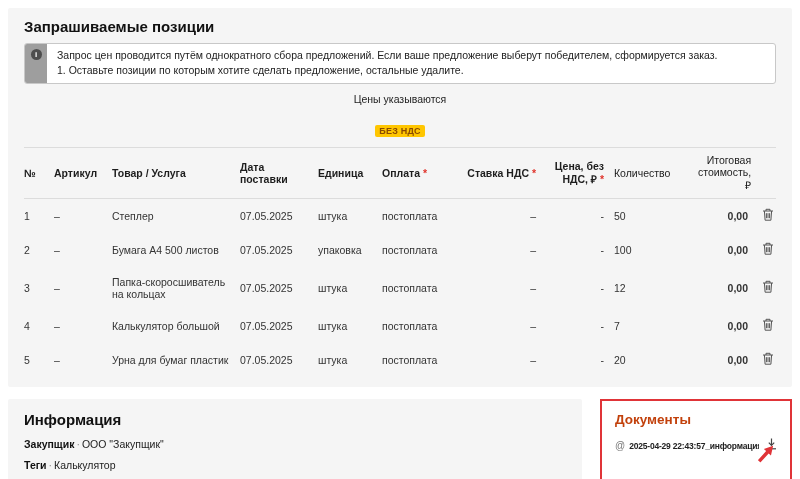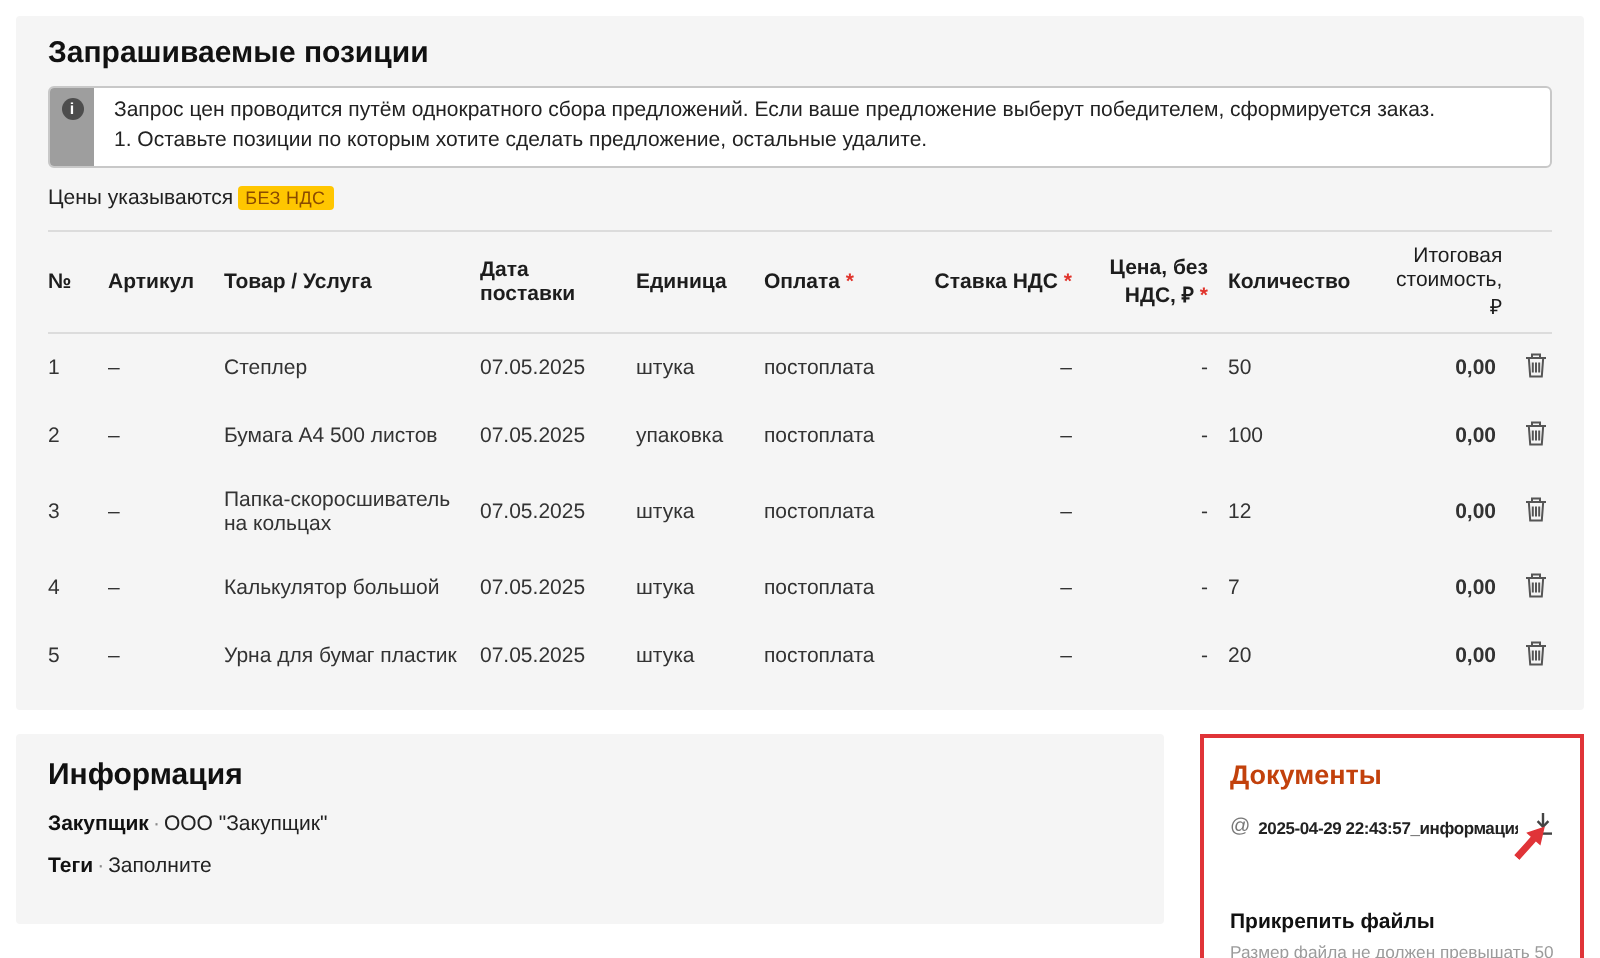--- a/index.html
+++ b/index.html
@@ -15,30 +15,30 @@
   .card{background:var(--card);border-radius:2px;}
 
   
   .positions{padding:6px 16px 10px;margin-bottom:12px;}
   .positions h1{font-size:15px;margin:4px 0 8px;color:#111;}
   .notice{display:flex;background:#fff;border:1px solid #c8c8c8;border-radius:3px;overflow:hidden;}
   .notice-bar{width:22px;flex:0 0 22px;background:#9e9e9e;display:flex;justify-content:center;align-items:flex-start;padding-top:5px;}
   .info-icon{width:11px;height:11px;border-radius:50%;background:#4d4d4d;color:#fff;font-size:8px;font-weight:bold;display:flex;align-items:center;justify-content:center;}
   .notice-text{padding:4px 10px 5px;font-size:10.5px;line-height:1.45;color:#222;}
   .notice-text p{margin:0;}
-  .prices-line{margin:9px 0 10px;font-size:10.5px;display:flex;align-items:center;gap:2px;color:#222;}
-  .vat-badge{background:var(--badge-bg);color:var(--badge-tx);font-weight:normal;font-size:9px;padding:1px 4px;border-radius:2px;letter-spacing:.2px;}
+  .prices-line{margin:9px 12px 10px;font-size:10.5px;display:flex;align-items:center;gap:20px;color:#222;flex-direction:column;}
+  .vat-badge{background:var(--badge-bg);color:var(--badge-tx);font-weight:bold;font-size:9px;padding:1px 4px;border-radius:2px;letter-spacing:.2px;}
 
   .tbl-head,.row{display:grid;grid-template-columns:26px 54px 124px 74px 60px 70px 80px 64px 86px 1fr 24px;column-gap:4px;align-items:center;}
   .tbl-head{border-top:1px solid #dcdcdc;border-bottom:1px solid #dcdcdc;padding:6px 0;font-size:10.5px;font-weight:bold;color:#1d1d1d;}
   .req{color:var(--req);}
   .row{padding:9px 0;font-size:10.5px;color:#333;}
   .c-price,.c-vat,.c-total,.h-right{text-align:right;}
   .c-qty{padding-left:6px;font-weight:normal;}
-  .hcell.c-qty{font-weight:bold;}
+  .hcell.c-qty{font-weight:normal;}
   .c-total{font-weight:bold;}
   .tbl-head .c-total{font-weight:normal;}
   .c-del{display:flex;justify-content:flex-end;padding-right:2px;}
   .del-btn{background:none;border:none;padding:0;cursor:pointer;display:flex;align-items:center;}
 
   
   .bottom-row{display:flex;gap:18px;align-items:flex-start;}
   .info-card{flex:1;padding:10px 16px 14px;}
   .info-card h2{font-size:15px;margin:2px 0 10px;color:#111;}
   .info-card p{margin:0 0 9px;font-size:10.5px;color:#222;}
@@ -209,21 +209,21 @@
   </section>
 
   <div class="bottom-row">
 
     <section class="card info-card">
       <h2>Информация</h2>
       <p>
         <span class="lbl">Закупщик</span><span class="sep">·</span><span>ООО "Закупщик"</span>
       </p>
       <p>
-        <span class="lbl">Теги</span><span class="sep">·</span><span>Заполните</span>
+        <span class="lbl">Теги</span><span class="sep">·</span><span>Калькулятор</span>
       </p>
     </section>
 
     <section class="docs">
       <h2>Документы</h2>
 
       <div class="file-row">
         <span class="at">@</span>
         <span class="fname">2025-04-29 22:43:57_информация дл...</span>
         <button class="dl-btn" title="">

